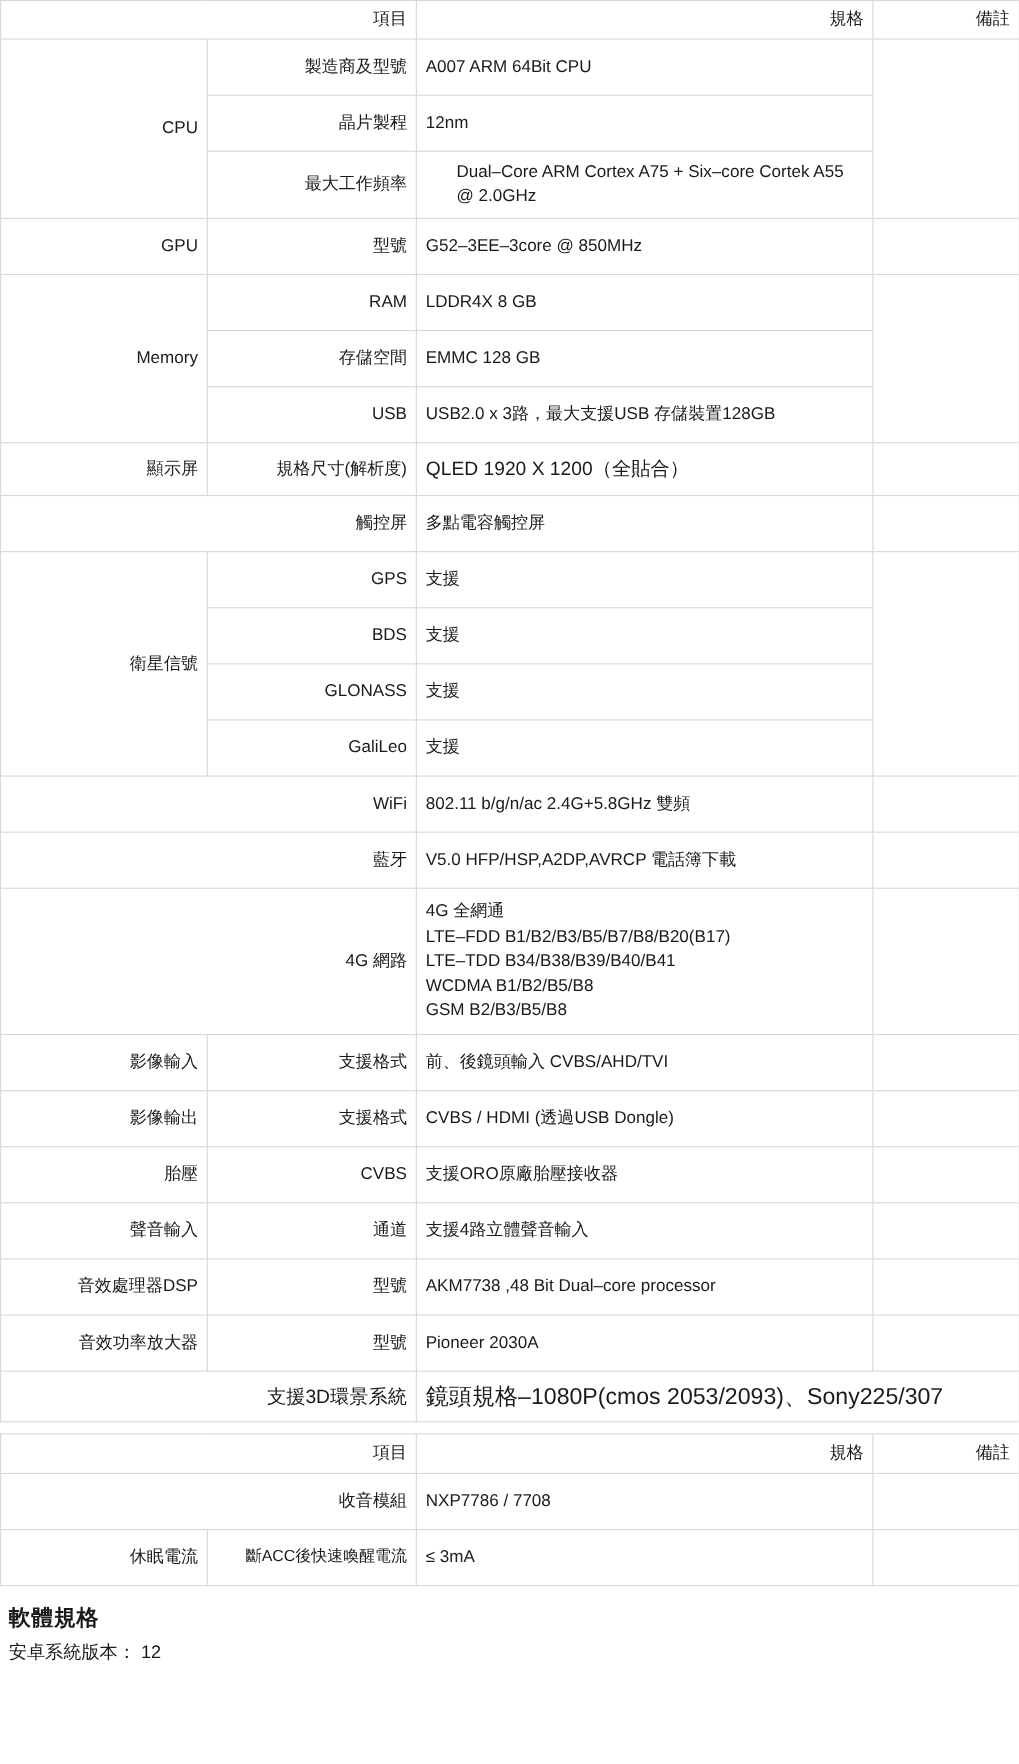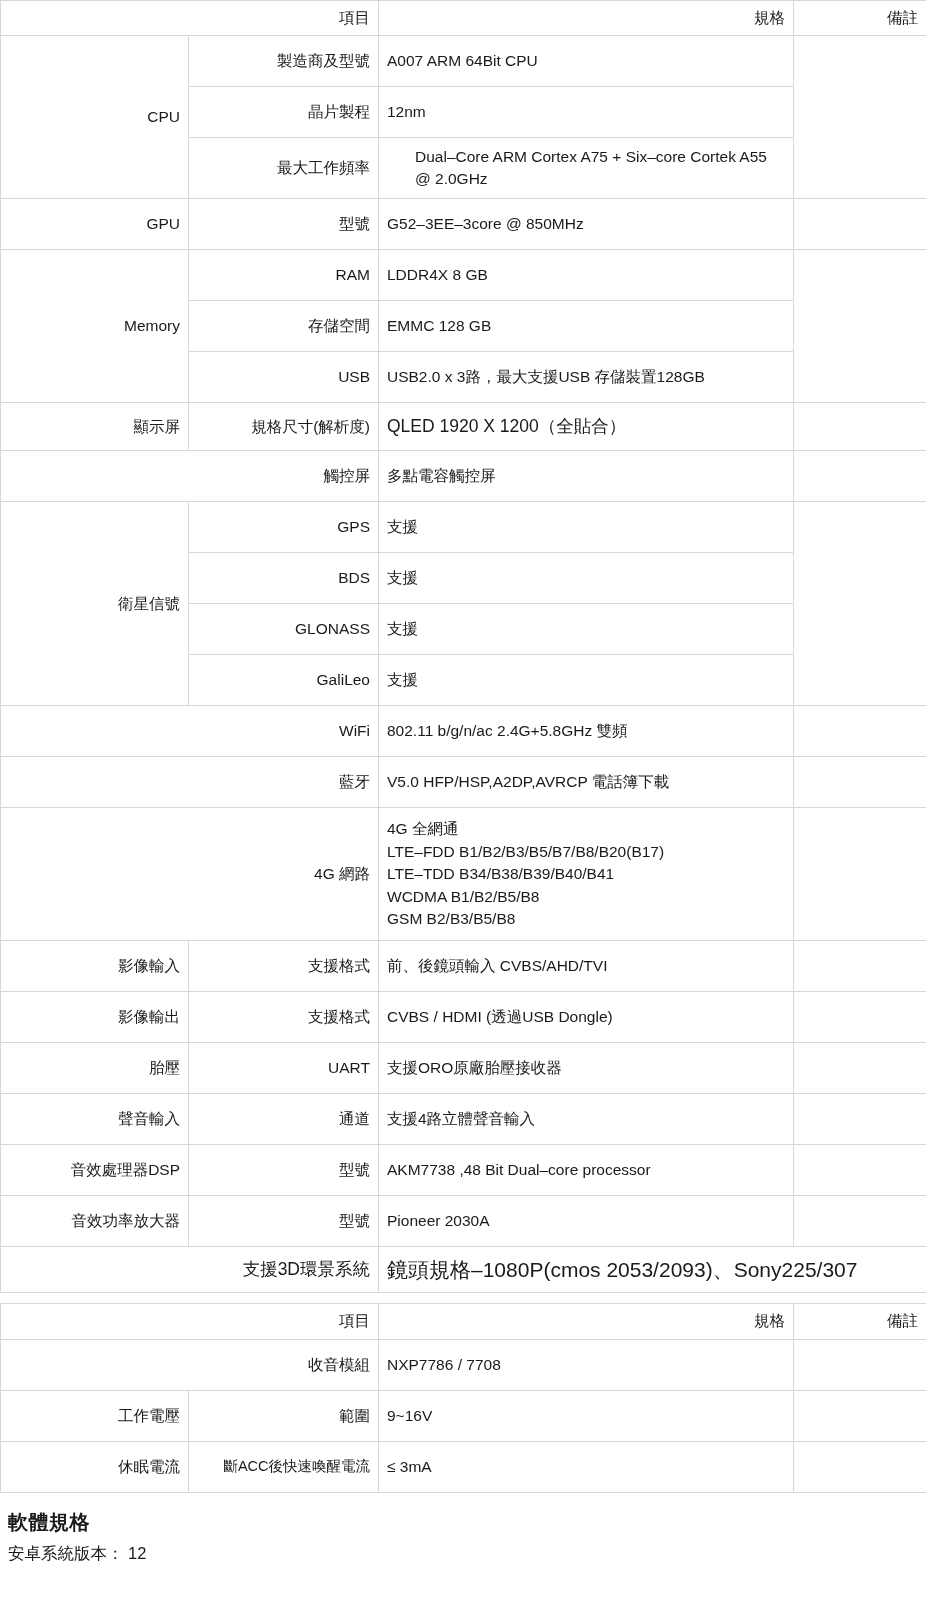--- a/index.html
+++ b/index.html
@@ -191,21 +191,21 @@
 
       <tr class="tall">
         <td class="ctr big">影像輸出</td>
         <td class="ctr">支援格式</td>
         <td class="lft">CVBS / HDMI (透過USB Dongle)</td>
         <td></td>
       </tr>
 
       <tr class="tall">
         <td class="ctr big">胎壓</td>
-        <td class="ctr">UART</td>
+        <td class="ctr">CVBS</td>
         <td class="lft">支援ORO原廠胎壓接收器</td>
         <td></td>
       </tr>
 
       <tr class="tall">
         <td class="ctr big">聲音輸入</td>
         <td class="ctr">通道</td>
         <td class="lft">支援4路立體聲音輸入</td>
         <td></td>
       </tr>
@@ -245,26 +245,20 @@
         <td colspan="2" class="ctr">項目</td>
         <td class="ctr">規格</td>
         <td class="ctr">備註</td>
       </tr>
       <tr class="tall">
         <td colspan="2" class="ctr big">收音模組</td>
         <td class="lft">NXP7786 / 7708</td>
         <td></td>
       </tr>
       <tr class="tall">
-        <td class="ctr big">工作電壓</td>
-        <td class="ctr">範圍</td>
-        <td class="lft">9~16V</td>
-        <td></td>
-      </tr>
-      <tr class="tall">
         <td class="ctr big">休眠電流</td>
         <td class="ctr" style="font-size:14.5px;margin-top:12px;">斷ACC後快速喚醒電流</td>
         <td class="lft">≤ 3mA</td>
         <td></td>
       </tr>
     </tbody>
   </table>
 
   <div class="software">
     <h2>軟體規格</h2>

